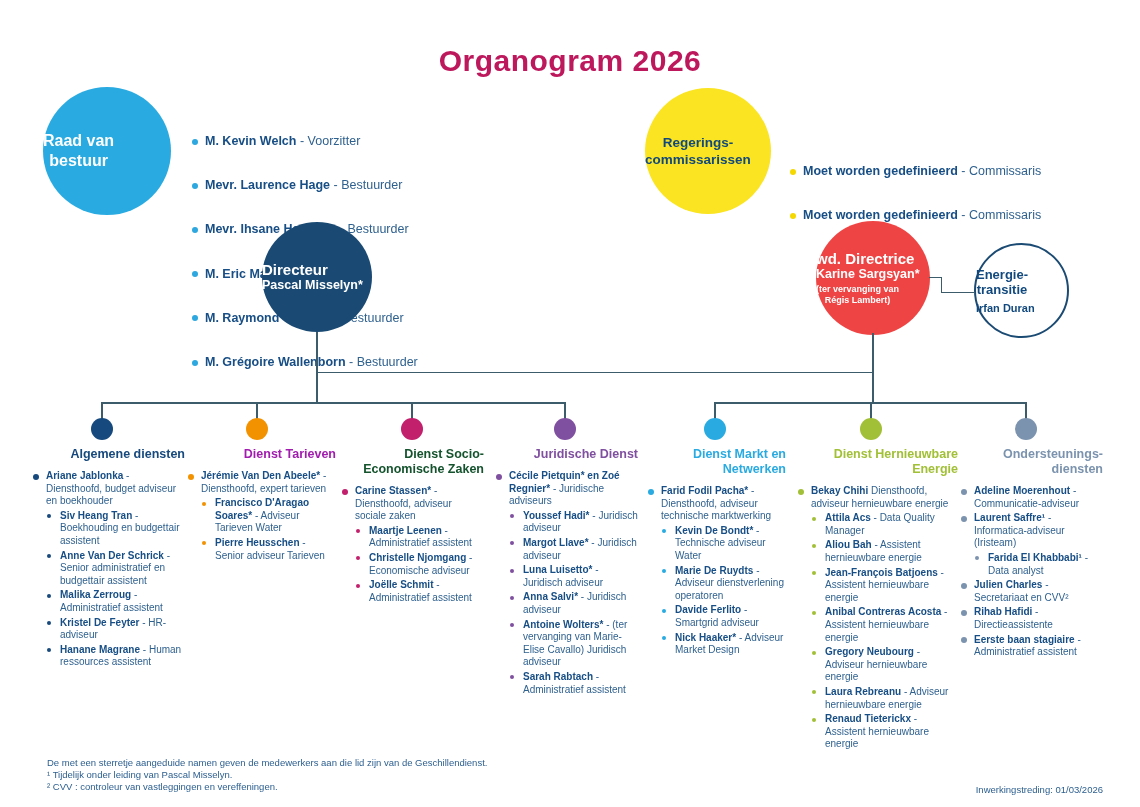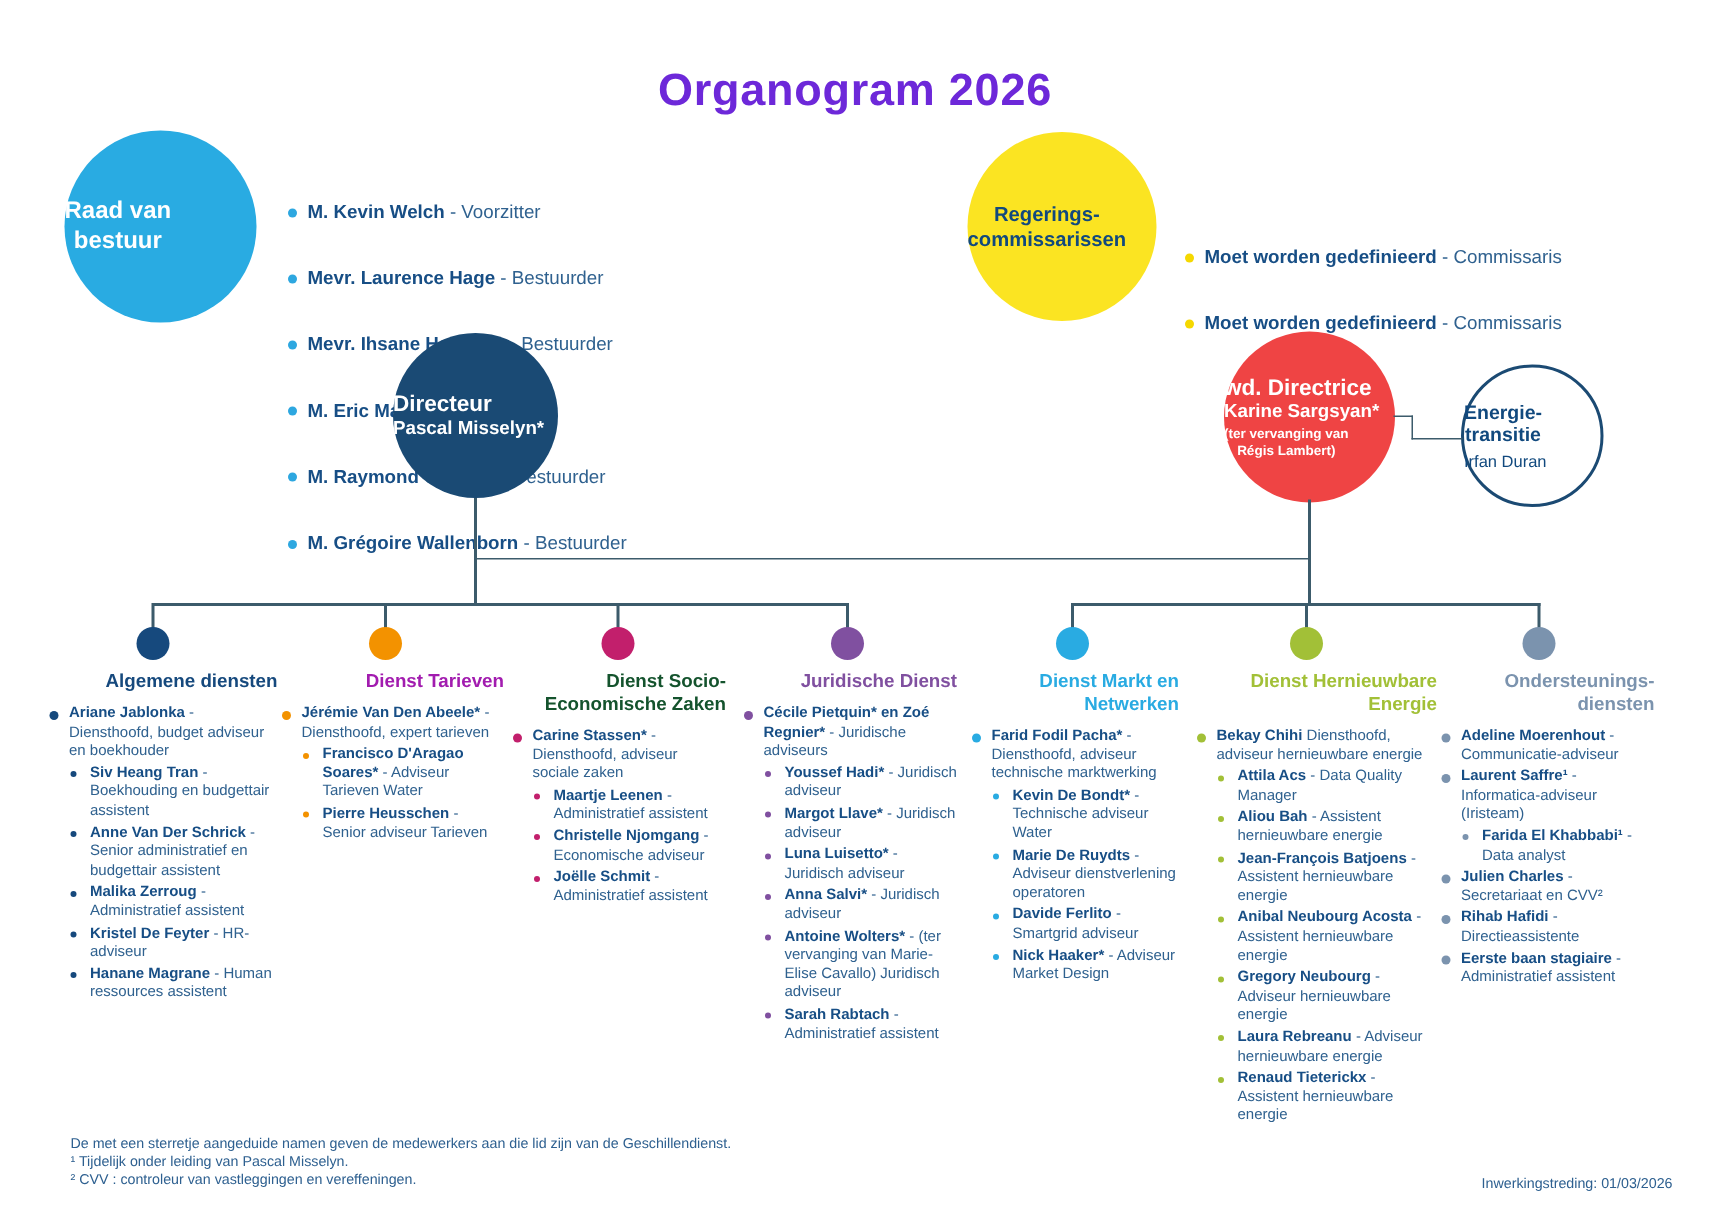--- a/index.html
+++ b/index.html
@@ -1,36 +1,36 @@
 <!DOCTYPE html>
 <html><head>
 <meta charset="utf-8">
 <style>
   * { margin:0; padding:0; box-sizing:border-box; }
   body { background:#fff; font-family:"Liberation Sans", sans-serif; }
   .canvas { position:relative; width:1140px; height:807px; background:#fff; overflow:hidden; }
 
   .title { position:absolute; top:44px; left:0; width:1140px; text-align:center;
-           font-size:30px; font-weight:bold; color:#6d28d9; letter-spacing:0.5px; }
+           font-size:30px; font-weight:bold; color:#be185d; letter-spacing:0.5px; }
 
   .circle { position:absolute; border-radius:50%; display:flex; flex-direction:column;
             align-items:flex-start; justify-content:center; text-align:center; }
   .board-circle { left:43px; top:87px; width:128px; height:128px; background:#29abe2;
                   color:#fff; font-weight:bold; font-size:16px; line-height:20px; white-space:pre-line; }
   .comm-circle  { left:645px; top:88px; width:126px; height:126px; background:#fbe422;
                   color:#11497e; font-weight:bold; font-size:13.5px; line-height:17px; white-space:pre-line; }
   .director-circle { left:262px; top:222px; width:110px; height:110px; background:#1a4a74; color:#fff; }
   .deputy-circle   { left:816px; top:221px; width:114px; height:114px; background:#ef4444; color:#fff; }
   .energy-circle   { left:974px; top:243px; width:95px; height:95px; background:#fff;
                      border:2px solid #1b4a73; color:#11497e; }
   .c-title { font-size:15px; font-weight:bold; line-height:17px; }
   .c-name  { font-size:12.5px; font-weight:bold; line-height:15px; }
   .c-note  { font-size:9px; font-weight:bold; line-height:11px; white-space:pre-line; margin-top:2px; }
   .energy-label { font-size:13px; font-weight:bold; line-height:15px; white-space:pre-line; }
-  .energy-name  { font-size:11px; font-weight:normal; margin-top:5px; }
+  .energy-name  { font-size:11px; font-weight:bold; margin-top:5px; }
 
   .member-list { position:absolute; list-style:none; }
   .board-list { left:192px; top:106px; width:290px; font-size:12.5px; line-height:17.2px; }
   .comm-list  { left:790px; top:136px; width:300px; font-size:12.5px; line-height:17.2px; }
   .member-list li { position:relative; padding-left:13px;margin-top:27px; }
   .member-list .bullet { position:absolute; left:0; top:5.5px; width:6px; height:6px; border-radius:50%; }
   .mname { color:#174e85; font-weight:bold; }
   .mrole { color:#2f618f; font-weight:normal; }
 
   .connector { position:absolute; background:#3c5b6b; }
@@ -42,21 +42,21 @@
   .dept-list { list-style:none; margin-top:8px; font-size:10px; line-height:12.6px; }
   .dept-list li { position:relative; margin-bottom:2px; }
   .dept-list li.lv1 { padding-left:13px; }
   .dept-list li.lv2 { padding-left:25px; margin-left:2px; }
   .dept-list .bullet { position:absolute; border-radius:50%; }
   .dept-list li.lv1 .bullet { left:0; top:3.5px; width:6px; height:6px; }
   .dept-list li.lv2 .bullet { left:12px; top:4.5px; width:4px; height:4px; }
 
   .footnotes { position:absolute; left:47px; top:757px; font-size:9.5px; line-height:12px;
                color:#2e6090; white-space:pre-line; }
-  .effective-date { position:absolute; right:25px; top:784px; font-size:9.5px; color:#2e6090; }
+  .effective-date { position:absolute; right:37px; top:784px; font-size:9.5px; color:#2e6090; }
 </style>
 </head>
 <body>
 
 <div class="canvas">
 
   <h1 class="title">Organogram 2026</h1>
 
   <div class="circle board-circle">
     <span>Raad van
@@ -174,21 +174,21 @@
       </div>
       <div class="dept-col" style="left: 798px; width: 160px;">
         <div class="dept-dot" style="left: 62px; background: rgb(162, 192, 55);"></div>
         <div class="dept-header" style="color: rgb(162, 192, 55);">Dienst Hernieuwbare
 Energie</div>
         <ul class="dept-list">
           <li class="lv1"><span class="bullet" style="background: rgb(162, 192, 55);"></span><span class="mtext"><b class="mname">Bekay Chihi</b><span class="mrole"> Diensthoofd, adviseur hernieuwbare energie</span></span></li>
           <li class="lv2"><span class="bullet" style="background: rgb(162, 192, 55);"></span><span class="mtext"><b class="mname">Attila Acs</b><span class="mrole"> - Data Quality Manager</span></span></li>
           <li class="lv2"><span class="bullet" style="background: rgb(162, 192, 55);"></span><span class="mtext"><b class="mname">Aliou Bah</b><span class="mrole"> - Assistent hernieuwbare energie</span></span></li>
           <li class="lv2"><span class="bullet" style="background: rgb(162, 192, 55);"></span><span class="mtext"><b class="mname">Jean-François Batjoens</b><span class="mrole"> - Assistent hernieuwbare energie</span></span></li>
-          <li class="lv2"><span class="bullet" style="background: rgb(162, 192, 55);"></span><span class="mtext"><b class="mname">Anibal Neubourg Acosta</b><span class="mrole"> - Assistent hernieuwbare energie</span></span></li>
+          <li class="lv2"><span class="bullet" style="background: rgb(162, 192, 55);"></span><span class="mtext"><b class="mname">Anibal Contreras Acosta</b><span class="mrole"> - Assistent hernieuwbare energie</span></span></li>
           <li class="lv2"><span class="bullet" style="background: rgb(162, 192, 55);"></span><span class="mtext"><b class="mname">Gregory Neubourg</b><span class="mrole"> - Adviseur hernieuwbare energie</span></span></li>
           <li class="lv2"><span class="bullet" style="background: rgb(162, 192, 55);"></span><span class="mtext"><b class="mname">Laura Rebreanu</b><span class="mrole"> - Adviseur hernieuwbare energie</span></span></li>
           <li class="lv2"><span class="bullet" style="background: rgb(162, 192, 55);"></span><span class="mtext"><b class="mname">Renaud Tieterickx</b><span class="mrole"> - Assistent hernieuwbare energie</span></span></li>
         </ul>
       </div>
       <div class="dept-col" style="left: 961px; width: 142px;">
         <div class="dept-dot" style="left: 54px; background: rgb(123, 147, 174);"></div>
         <div class="dept-header" style="color: rgb(123, 147, 174);">Ondersteunings-
 diensten</div>
         <ul class="dept-list">

